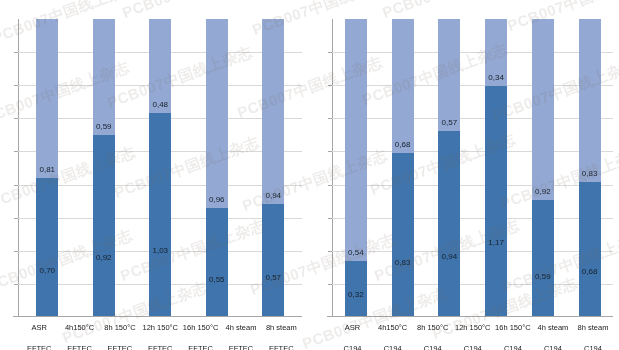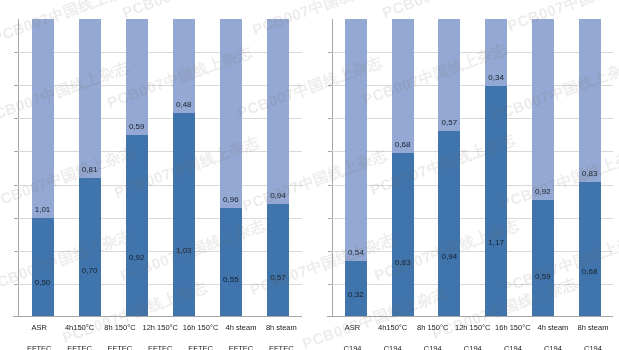--- a/index.html
+++ b/index.html
@@ -116,28 +116,20 @@
             <div class="gridline" style="top: 55.5556%;"></div>
             <div class="ytick" style="top: 55.5556%;"></div>
             <div class="gridline" style="top: 66.6667%;"></div>
             <div class="ytick" style="top: 66.6667%;"></div>
             <div class="gridline" style="top: 77.7778%;"></div>
             <div class="ytick" style="top: 77.7778%;"></div>
             <div class="gridline" style="top: 88.8889%;"></div>
             <div class="ytick" style="top: 88.8889%;"></div>
           </div>
         <div class="bars">
-            <div class="barslot">
-              <div class="bar">
-                <div class="seg top" style="height: 66.8874%; background: rgb(147, 168, 210);"></div>
-                <div class="seg bot" style="height: 33.1126%; background: rgb(63, 116, 172);"></div>
-                <div class="vlabel ontop" style="bottom: calc(33.1126% + 4px); color: rgb(23, 32, 43);">1,01</div>
-                <div class="vlabel onbot" style="bottom: 9.93377%; color: rgb(23, 32, 43);">0,50</div>
-              </div>
-            </div>
             <div class="barslot">
               <div class="bar">
                 <div class="seg top" style="height: 53.6424%; background: rgb(147, 168, 210);"></div>
                 <div class="seg bot" style="height: 46.3576%; background: rgb(63, 116, 172);"></div>
                 <div class="vlabel ontop" style="bottom: calc(46.3576% + 4px); color: rgb(23, 32, 43); margin-top: 32px;">0,81</div>
                 <div class="vlabel onbot" style="bottom: 13.9073%; color: rgb(23, 32, 43);">0,70</div>
               </div>
             </div>
             <div class="barslot">
               <div class="bar">

